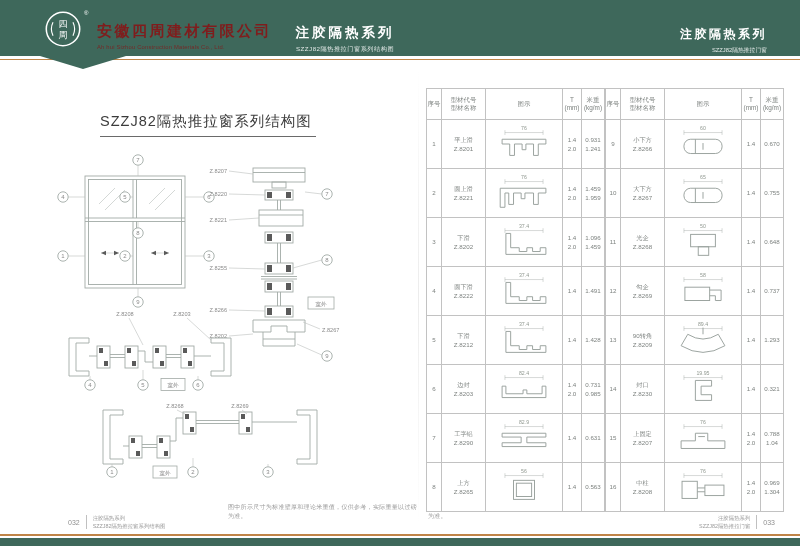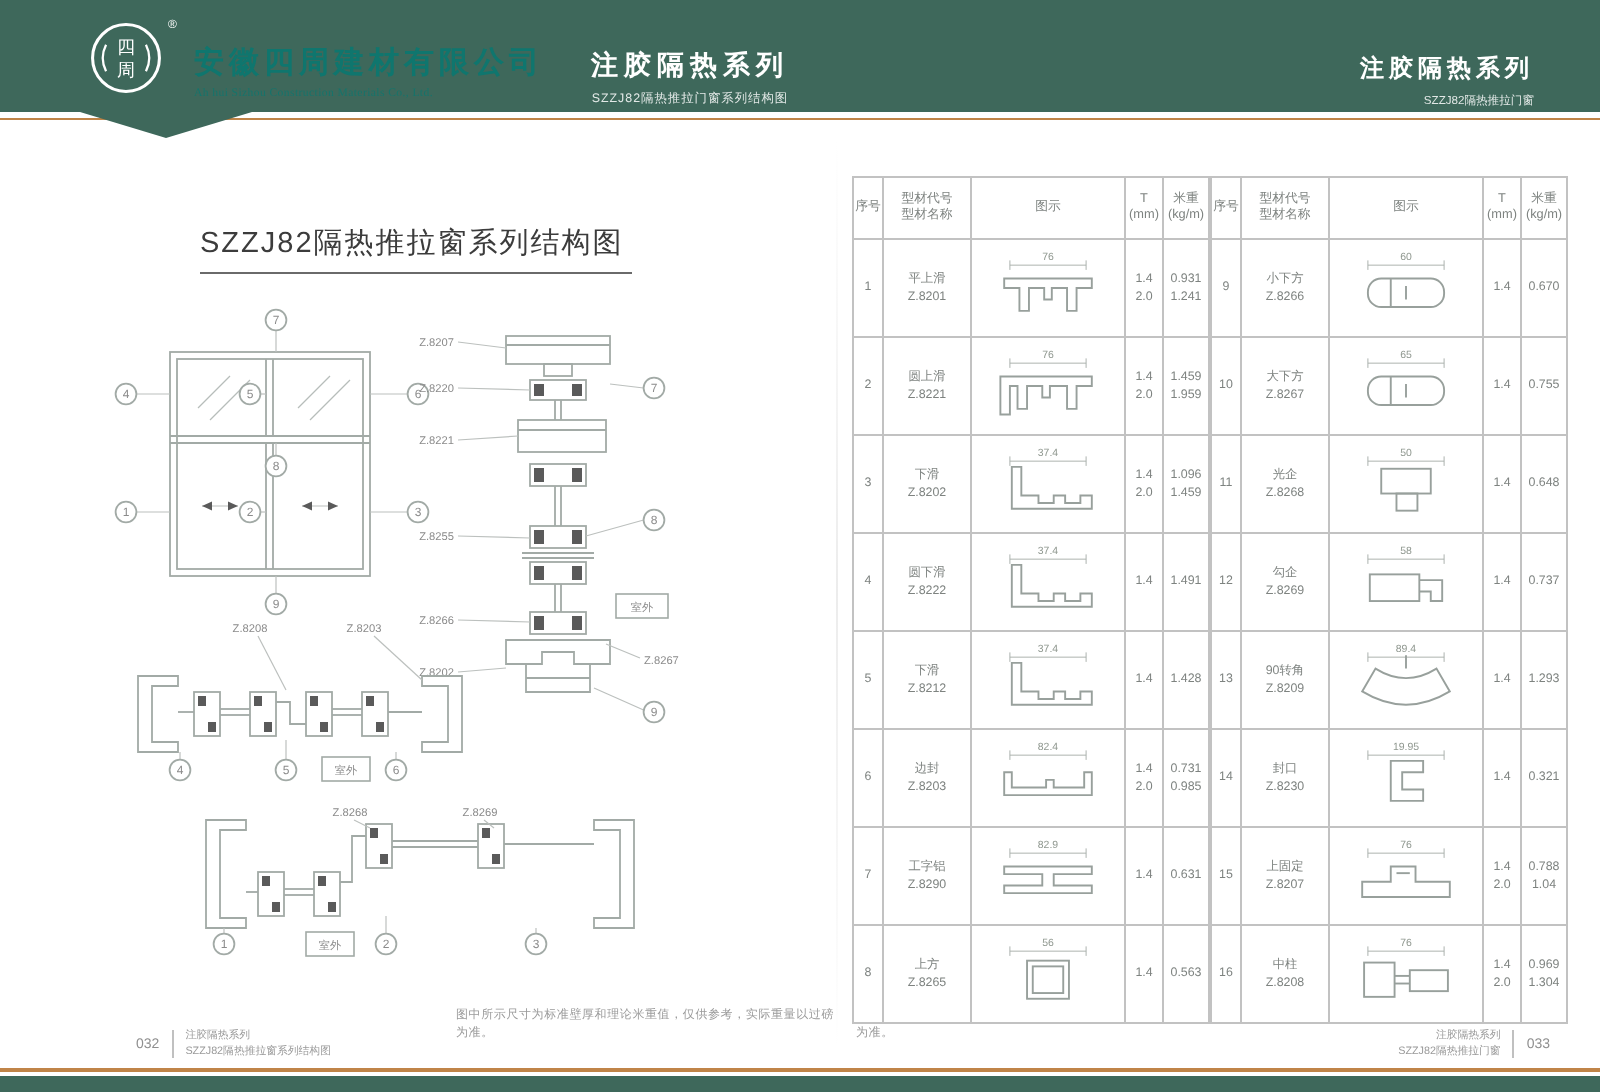--- a/index.html
+++ b/index.html
@@ -6,21 +6,21 @@
   .page{position:relative;width:800px;height:546px;background:#ffffff;overflow:hidden;
         font-family:"Liberation Sans",sans-serif;}
 
   
   .topbar{position:absolute;left:0;top:0;width:800px;height:56px;background:#3e685b;}
   .accent{position:absolute;left:0;top:58.5px;width:800px;height:1.8px;background:#c08448;}
   .ribbon{position:absolute;left:40px;top:56px;width:86px;height:13px;background:#3e685b;
           clip-path:polygon(0 0,100% 0,50% 100%);}
   .logo{position:absolute;left:44px;top:10px;width:38px;height:38px;}
   .reg{position:absolute;left:84px;top:10px;color:#fff;font-size:6px;}
-  .company{position:absolute;left:97px;top:22px;color:#0f766e;font-family:Liberation Serif, serif;}
+  .company{position:absolute;left:97px;top:22px;color:#7f1d1d;}
   .cname{font-size:15px;font-weight:bold;letter-spacing:2.5px;}
   .cen{font-size:5.8px;margin-top:3px;letter-spacing:.2px;opacity:.85;}
   .series-mid{position:absolute;left:250px;top:24px;width:190px;text-align:center;color:#fff;}
   .smt{font-size:13.5px;font-weight:bold;letter-spacing:3px;}
   .sms{font-size:6.2px;margin-top:3px;opacity:.85;letter-spacing:.5px;}
   .series-right{position:absolute;right:33px;top:26px;text-align:right;color:#fff;}
   .srt{font-size:12px;font-weight:bold;letter-spacing:2.5px;}
   .srs{font-size:5.8px;margin-top:3px;opacity:.85;}
 
   

